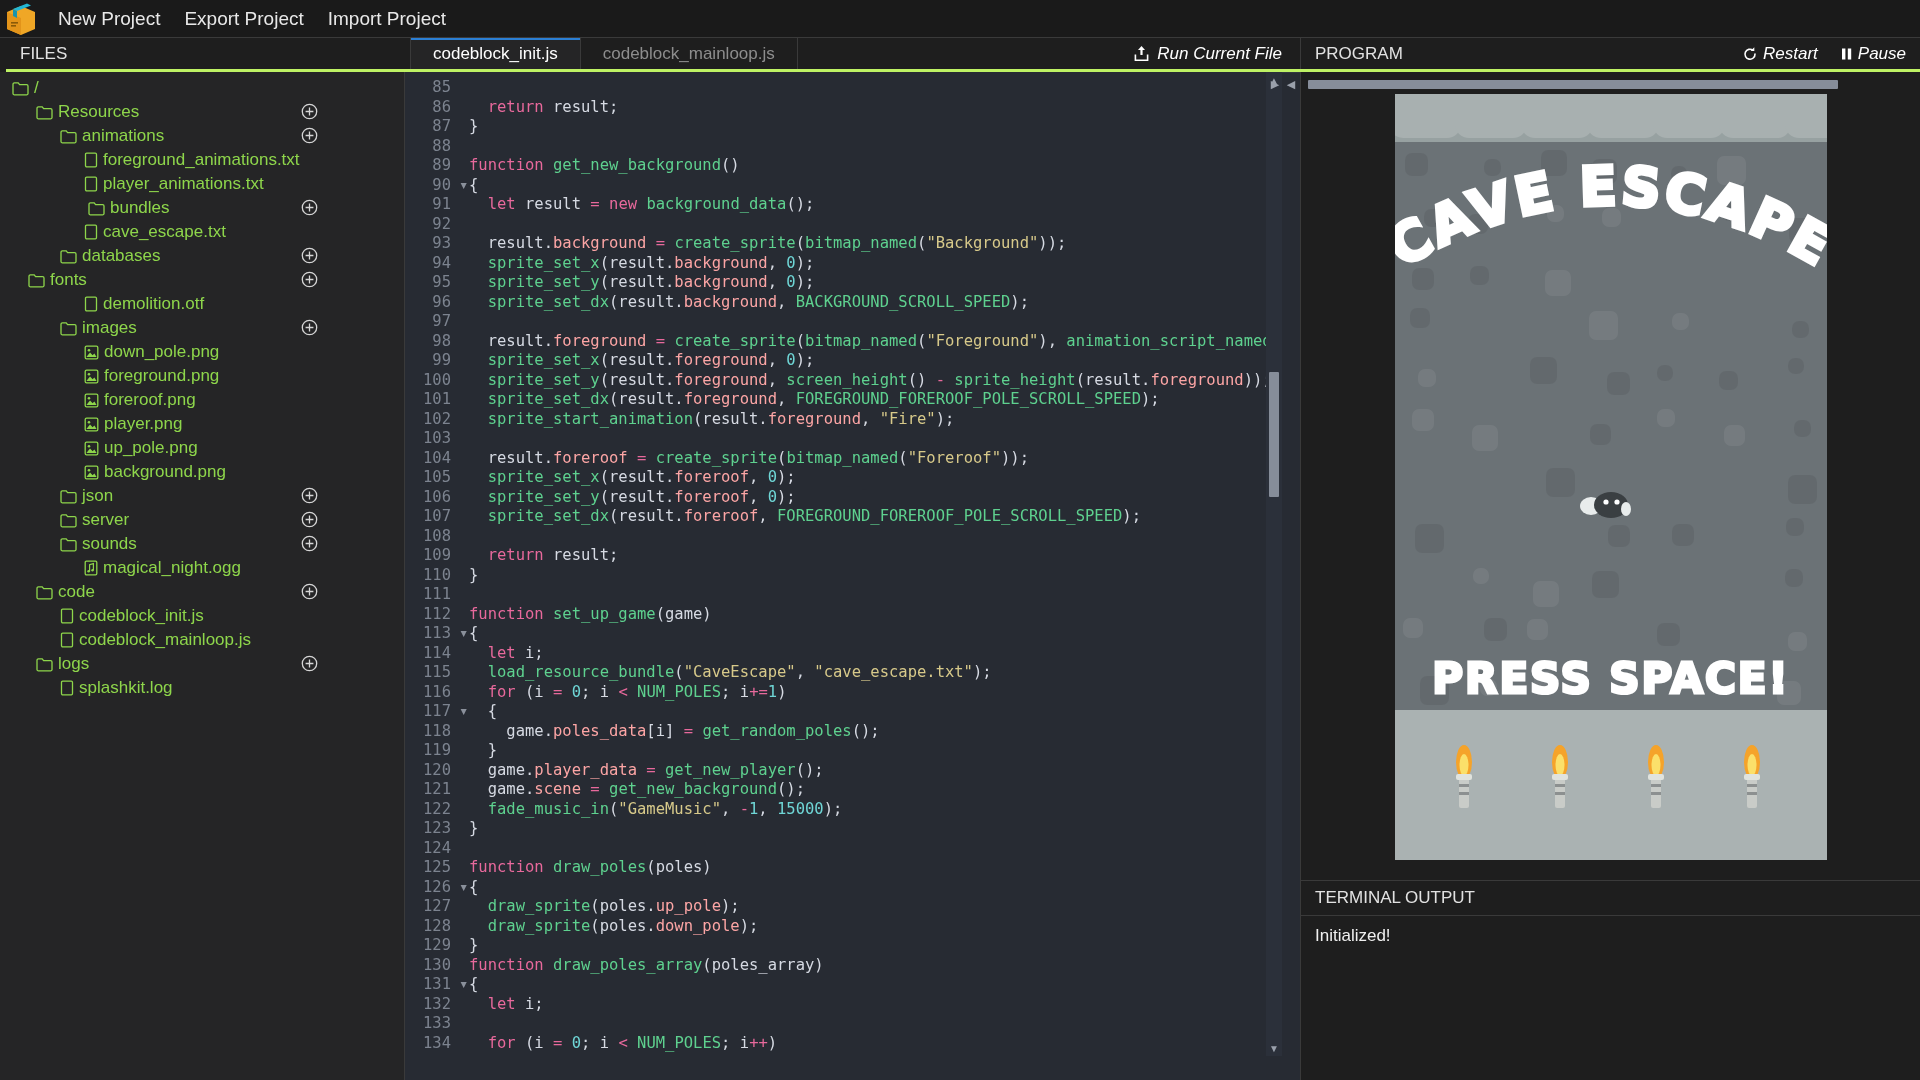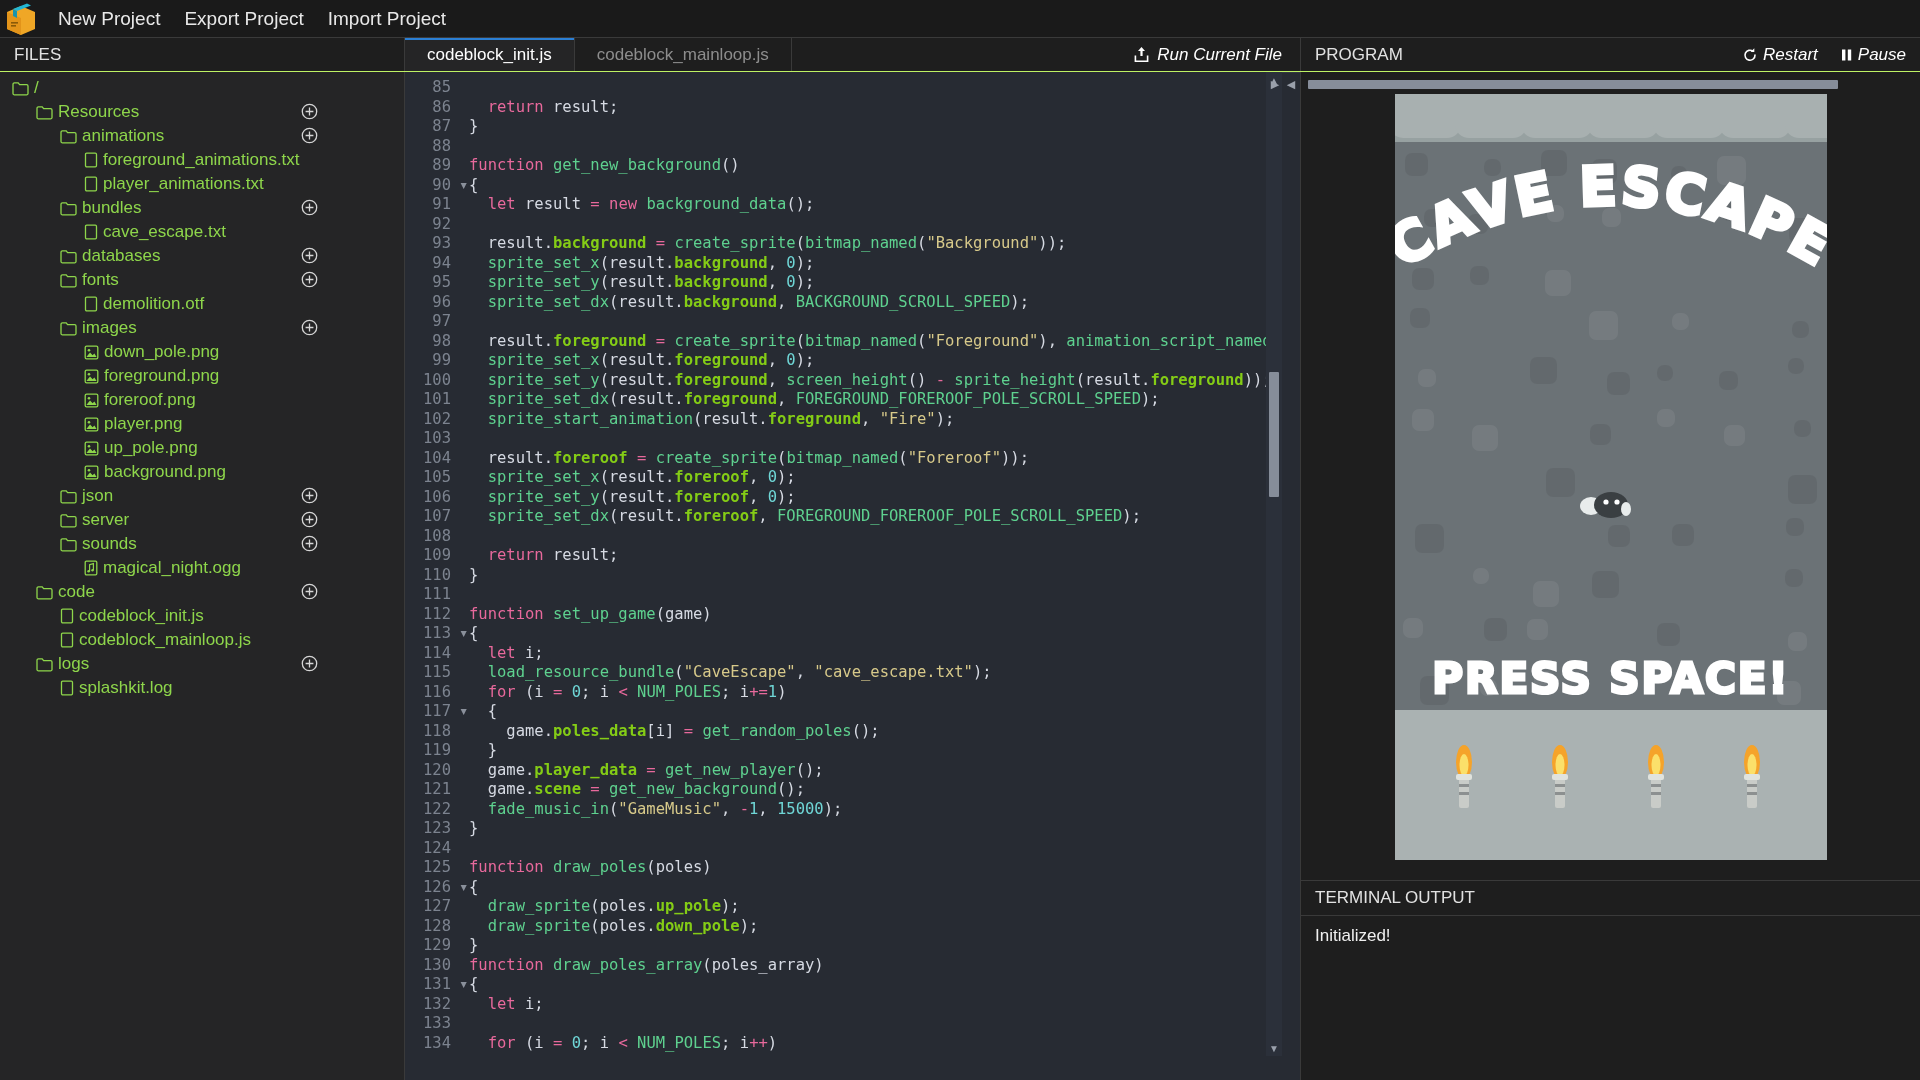--- a/index.html
+++ b/index.html
@@ -17,21 +17,21 @@
     border-bottom: 1px solid #3a3a3a;
   }
   #app-logo { width: 34px; height: 34px; margin: 0 8px 0 4px; flex: 0 0 auto; }
   .menu-item {
     color: #e8e8e8; font-size: 19px; padding: 4px 12px;
     white-space: nowrap; cursor: pointer;
   }
 
   
   #subbar { height: 34px; display: flex; background: #1e1e1e;
-            border-bottom: 1px solid #bef264; }
+            border-bottom: 3px solid #bef264; margin-left: 6px; }
   #files-header {
     width: 405px; flex: 0 0 405px; color: #e2e2e2; font-size: 17px;
     display: flex; align-items: center; padding-left: 14px;
     background: #1e1e1e; border-right: 1px solid #3a3a3a;
   }
   #tabbar { flex: 1 1 auto; display: flex; align-items: stretch;
             background: #1e1e1e; min-width: 0; }
   .tab {
     display: flex; align-items: center; padding: 0 22px;
     font-size: 17px; color: #8d8d8d; cursor: pointer;
@@ -85,21 +85,21 @@
   pre#code {
     font-family: "DejaVu Sans Mono", monospace; font-size: 15.5px;
     line-height: 19.5px; color: #d6dae3; margin: 0;
     white-space: pre;
   }
   .ln { display: inline-block; width: 46px; text-align: right;
         color: #7c838f; margin-right: 8px; user-select: none; }
   .fold { display: inline-block; width: 10px; color: #8a909b; }
   .kw   { color: #e8699c; }
   .fn   { color: #5ed18f; }
-  .prop { color: #84cc16; font-weight: bold; }
+  .prop { color: #fca5a5; }
   .str  { color: #d7c98a; }
   .num  { color: #6fd6d6; }
   .cnst { color: #5ed18f; }
   .op   { color: #e8699c; }
   .pl   { color: #d6dae3; }
 
   
   #vscroll { position: absolute; right: 0; top: 0; width: 16px; bottom: 24px;
              background: #2b303a; }
   #vscroll .arrow { height: 16px; color: #9aa0ab; font-size: 10px;
@@ -254,21 +254,21 @@
       </div>
       <div class="tree-row">
         <span class="tw" style="padding-left:84px">
           <svg width="14" height="16" viewBox="0 0 14 16">
     <rect x="1.5" y="1.2" width="11" height="13.6" rx="1.2" fill="none" stroke="#8ed64b" stroke-width="1.3"></rect>
           </svg>
           <span>player_animations.txt</span>
         </span>
       </div>
       <div class="tree-row">
-        <span class="tw" style="padding-left:60px">
+        <span class="tw" style="padding-left:88px">
           <svg width="17" height="15" viewBox="0 0 17 15">
     <path d="M1 3.2 A1.4 1.4 0 0 1 2.4 1.8 L6.2 1.8 L7.6 3.6 L14.6 3.6 A1.4 1.4 0 0 1 16 5 L16 12.4 A1.4 1.4 0 0 1 14.6 13.8 L2.4 13.8 A1.4 1.4 0 0 1 1 12.4 Z" fill="none" stroke="#8ed64b" stroke-width="1.3"></path>
           </svg>
           <span>bundles</span>
         </span>
         <span class="add-btn"><svg width="17" height="17" viewBox="0 0 17 17">
     <circle cx="8.5" cy="8.5" r="7.2" fill="none" stroke="#d6d6d6" stroke-width="1.3"></circle>
     <path d="M8.5 4.6 L8.5 12.4 M4.6 8.5 L12.4 8.5" stroke="#d6d6d6" stroke-width="1.3"></path>
           </svg></span>
       </div>
@@ -286,21 +286,21 @@
     <path d="M1 3.2 A1.4 1.4 0 0 1 2.4 1.8 L6.2 1.8 L7.6 3.6 L14.6 3.6 A1.4 1.4 0 0 1 16 5 L16 12.4 A1.4 1.4 0 0 1 14.6 13.8 L2.4 13.8 A1.4 1.4 0 0 1 1 12.4 Z" fill="none" stroke="#8ed64b" stroke-width="1.3"></path>
           </svg>
           <span>databases</span>
         </span>
         <span class="add-btn"><svg width="17" height="17" viewBox="0 0 17 17">
     <circle cx="8.5" cy="8.5" r="7.2" fill="none" stroke="#d6d6d6" stroke-width="1.3"></circle>
     <path d="M8.5 4.6 L8.5 12.4 M4.6 8.5 L12.4 8.5" stroke="#d6d6d6" stroke-width="1.3"></path>
           </svg></span>
       </div>
       <div class="tree-row">
-        <span class="tw" style="padding-left:60px">
+        <span class="tw" style="padding-left:28px">
           <svg width="17" height="15" viewBox="0 0 17 15">
     <path d="M1 3.2 A1.4 1.4 0 0 1 2.4 1.8 L6.2 1.8 L7.6 3.6 L14.6 3.6 A1.4 1.4 0 0 1 16 5 L16 12.4 A1.4 1.4 0 0 1 14.6 13.8 L2.4 13.8 A1.4 1.4 0 0 1 1 12.4 Z" fill="none" stroke="#8ed64b" stroke-width="1.3"></path>
           </svg>
           <span>fonts</span>
         </span>
         <span class="add-btn"><svg width="17" height="17" viewBox="0 0 17 17">
     <circle cx="8.5" cy="8.5" r="7.2" fill="none" stroke="#d6d6d6" stroke-width="1.3"></circle>
     <path d="M8.5 4.6 L8.5 12.4 M4.6 8.5 L12.4 8.5" stroke="#d6d6d6" stroke-width="1.3"></path>
           </svg></span>
       </div>

